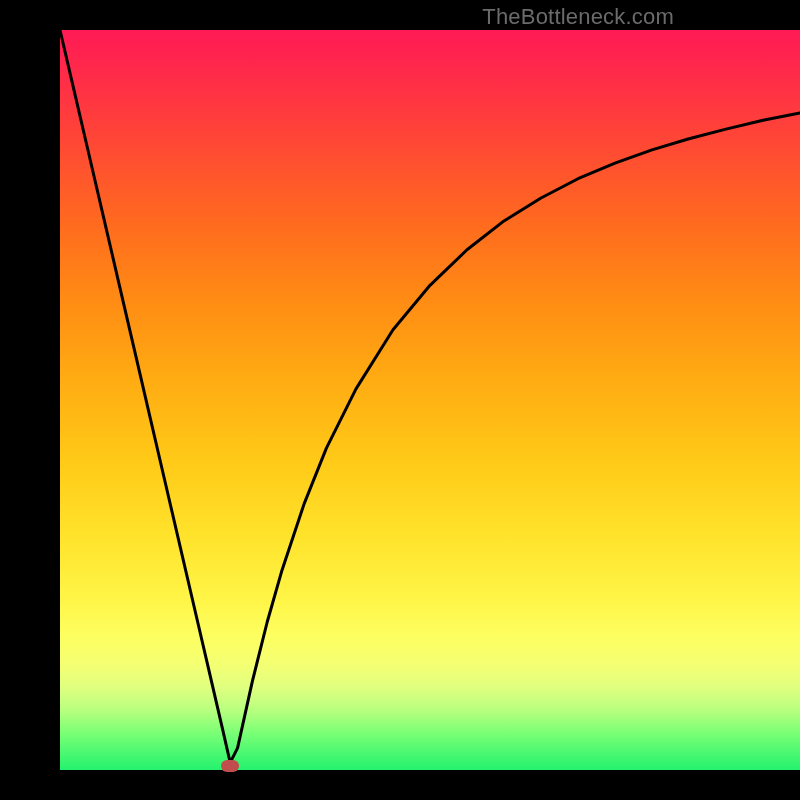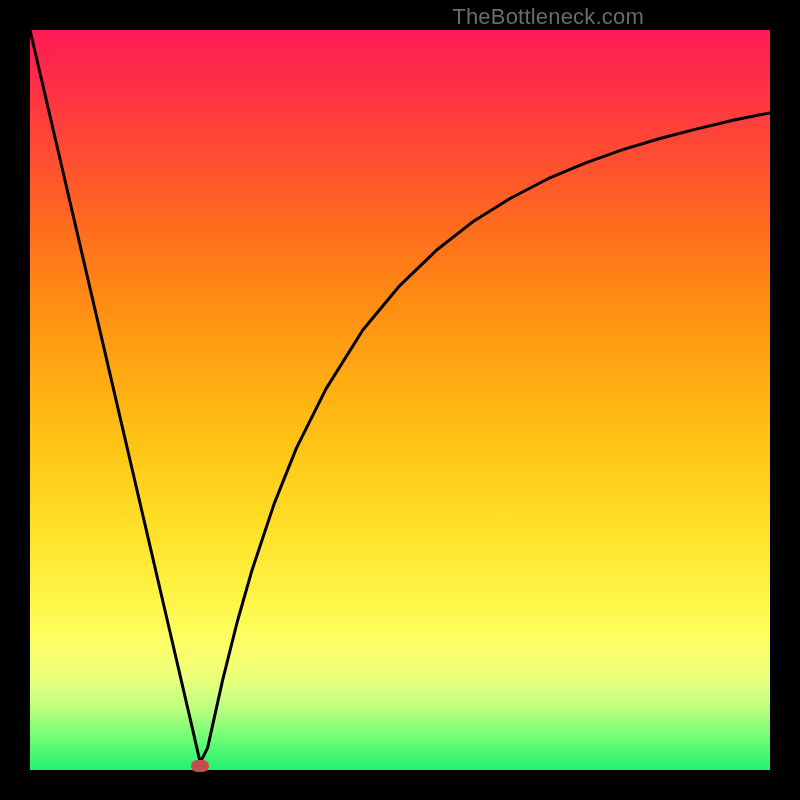--- a/index.html
+++ b/index.html
@@ -9,20 +9,21 @@
     height: 800px;
     overflow: hidden;
     background: #000;
     font-family: Arial, Helvetica, sans-serif;
   }
   .frame {
     position: relative;
     width: 652px;
     height: 800px;
     background: #000;
+    margin-left: 30px;
   }
   .plot {
     position: absolute;
     left: 30px;
     top: 30px;
     width: 740px;
     height: 740px;
     background: linear-gradient(to bottom,
       #ff1a55 0%,
       #ff2e47 7%,

